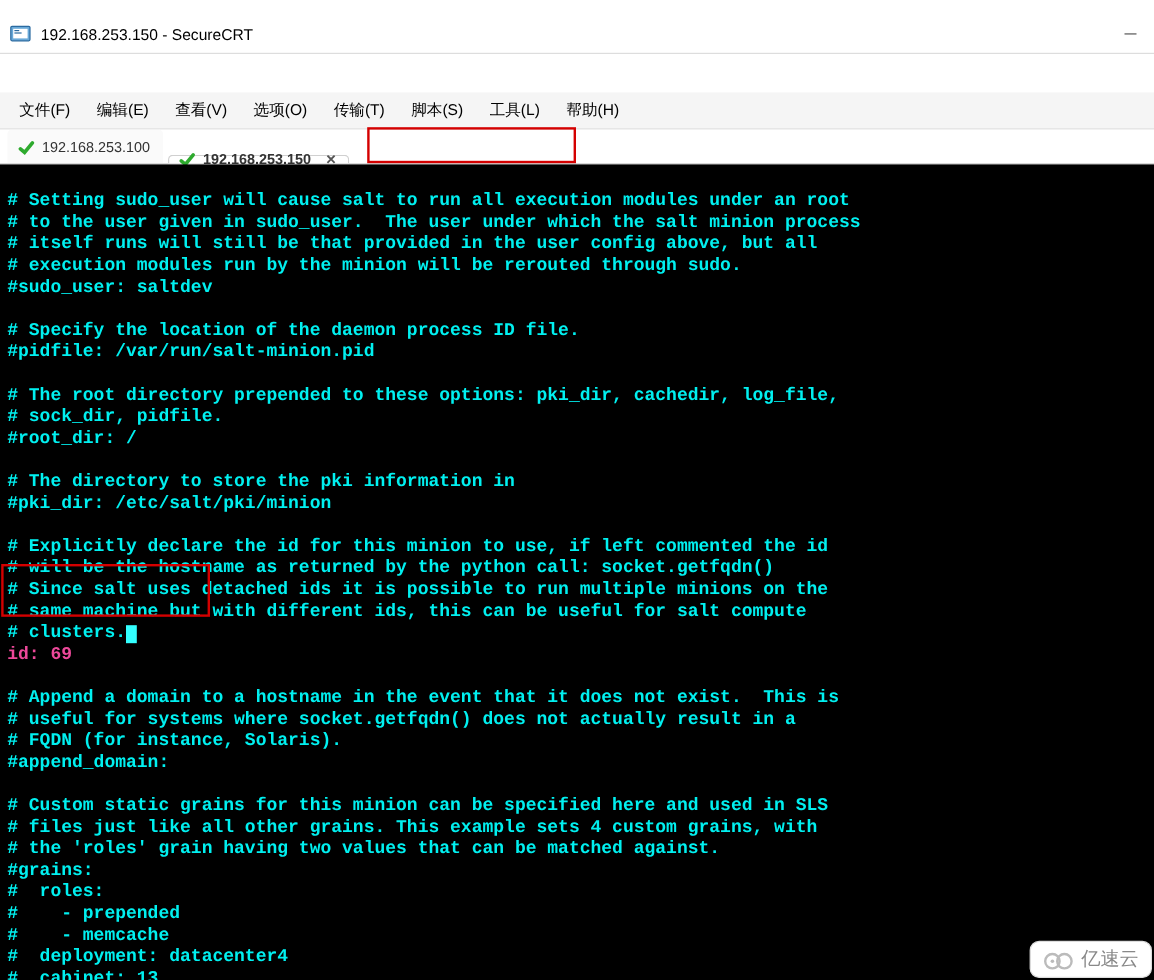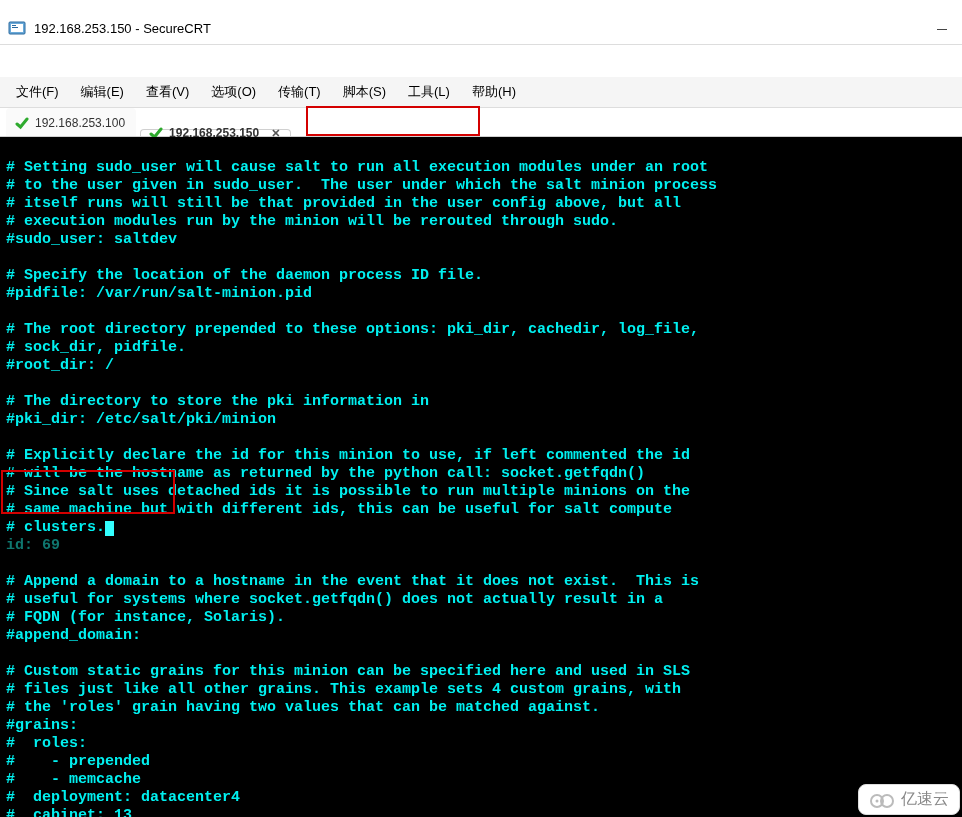--- a/index.html
+++ b/index.html
@@ -93,21 +93,21 @@
     font-family: "Courier New", monospace;
     font-size: 15px;
     font-weight: 700;
     line-height: 18px;
     color: #33ffff;
     position: relative;
     white-space: pre;
     overflow: hidden;
   }
   .cyan { color: #00f0f0; }
-  .green { color: #0f766e; }
+  .green { color: #ec4899; }
 
   .cursor-block {
     display: inline-block;
     width: 9px;
     height: 15px;
     background: #33ffff;
     vertical-align: text-bottom;
   }
 
   .id-hl {

